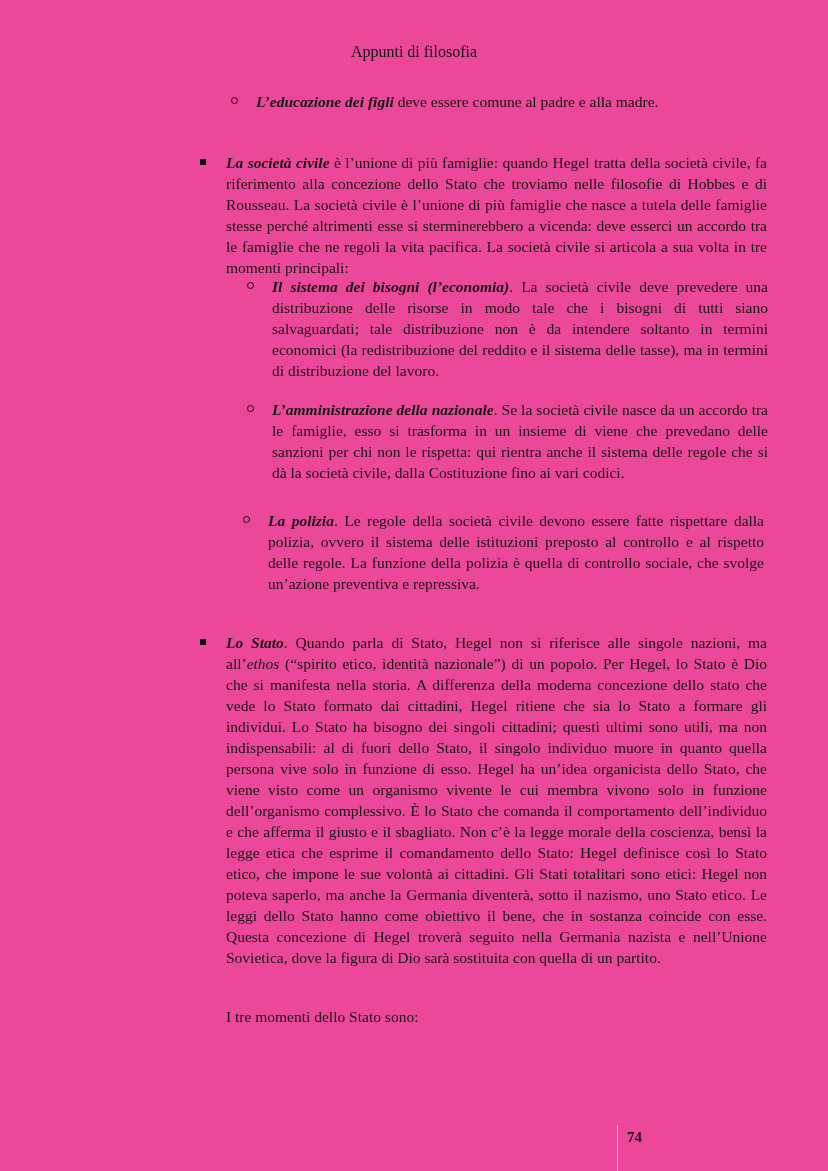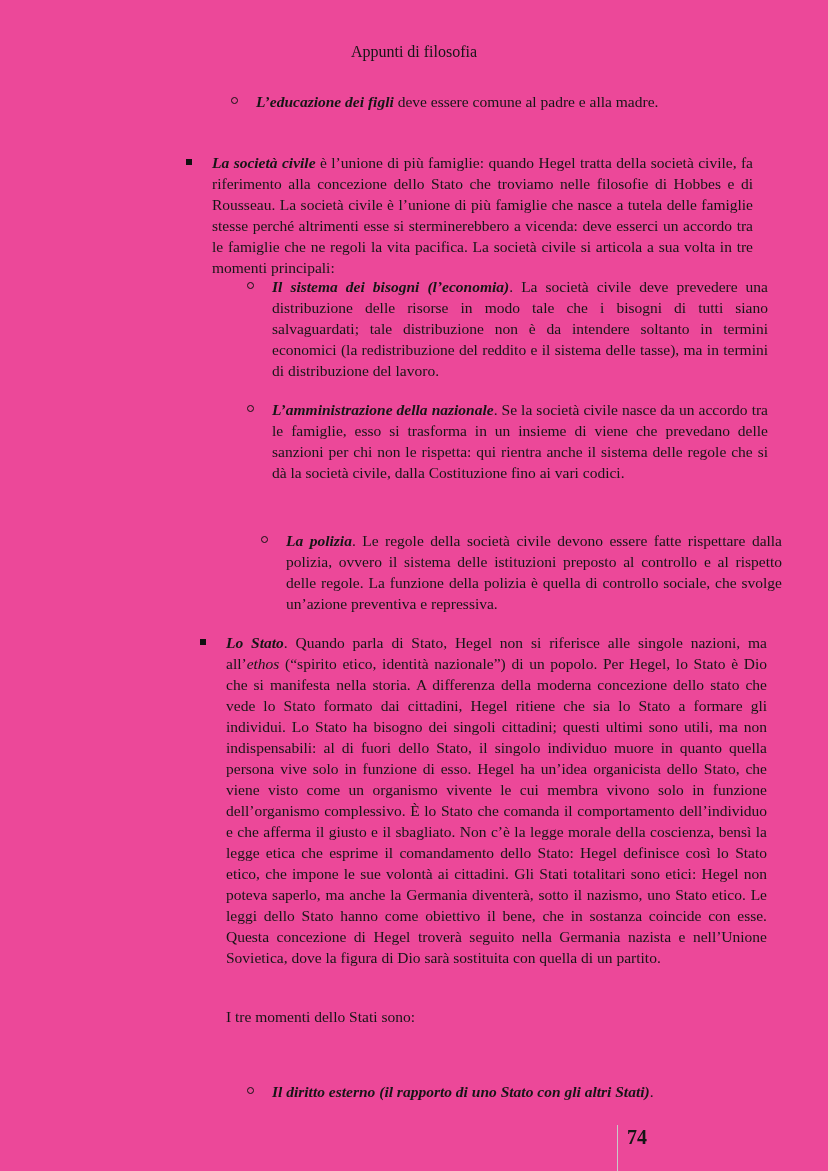--- a/index.html
+++ b/index.html
@@ -58,42 +58,42 @@
     background: transparent;
     box-sizing: border-box;
   }
   
   .run-bi { font-weight: bold; font-style: italic; }
   .run-i  { font-style: italic; }
   .run-n  { font-weight: normal; font-style: normal; }
 
   
   .pos-intro   { top: 91px;  left: 256px; width: 496px; }
-  .pos-civil   { top: 152px; left: 212px; width: 541px; }
+  .pos-civil   { top: 152px; left: 226px; width: 541px; }
   .pos-sub1    { top: 276px; left: 272px; width: 496px; }
   .pos-sub2    { top: 399px; left: 272px; width: 496px; }
-  .pos-sub3    { top: 510px; left: 286px; width: 496px; margin-top: 20px; }
+  .pos-sub3    { top: 510px; left: 268px; width: 496px; }
   .pos-state   { top: 632px; left: 226px; width: 541px; }
   .pos-moments { top: 1006px; left: 226px; width: 541px; }
   .pos-moment1 { top: 1044px; left: 272px; width: 496px; }
   .pos-moment2 { top: 1081px; left: 272px; width: 496px; }
 
   .footer-rule {
     position: absolute;
     left: 617px;
     top: 1125px;
     width: 1px;
     height: 46px;
     background: #c9c9c9;
   }
   .footer-page-number {
     position: absolute;
     left: 627px;
     top: 1128px;
-    font-size: 20px;
+    font-size: 15px;
     font-weight: bold;
     line-height: 18px;
   }
 </style>
 </head>
 <body>
 
 <div class="page">
 
   <div class="header">
@@ -124,25 +124,21 @@
     <span class="bullet circle"></span>
     <p class="para"><span class="run-bi">La polizia</span><span class="run-n">. Le regole della società civile devono essere fatte rispettare dalla polizia, ovvero il sistema delle istituzioni preposto al controllo e al rispetto delle regole. La funzione della polizia è quella di controllo sociale, che svolge un’azione preventiva e repressiva.</span></p>
   </div>
 
   <div class="li pos-state">
     <span class="bullet square"></span>
     <p class="para"><span class="run-bi">Lo Stato</span><span class="run-n">. Quando parla di Stato, Hegel non si riferisce alle singole nazioni, ma all’</span><span class="run-i">ethos</span><span class="run-n"> (“spirito etico, identità nazionale”) di un popolo. Per Hegel, lo Stato è Dio che si manifesta nella storia. A differenza della moderna concezione dello stato che vede lo Stato formato dai cittadini, Hegel ritiene che sia lo Stato a formare gli individui. Lo Stato ha bisogno dei singoli cittadini; questi ultimi sono utili, ma non indispensabili: al di fuori dello Stato, il singolo individuo muore in quanto quella persona vive solo in funzione di esso. Hegel ha un’idea organicista dello Stato, che viene visto come un organismo vivente le cui membra vivono solo in funzione dell’organismo complessivo. È lo Stato che comanda il comportamento dell’individuo e che afferma il giusto e il sbagliato. Non c’è la legge morale della coscienza, bensì la legge etica che esprime il comandamento dello Stato:  Hegel definisce così lo Stato etico, che impone le sue volontà ai cittadini. Gli Stati totalitari sono etici: Hegel non poteva saperlo, ma anche la Germania diventerà, sotto il nazismo, uno Stato etico. Le leggi dello Stato hanno come obiettivo il bene, che in sostanza coincide con esse. Questa concezione di Hegel troverà seguito nella Germania nazista e nell’Unione Sovietica, dove la figura di Dio sarà sostituita con quella di un partito.</span></p>
   </div>
 
   <div class="li pos-moments">
-    <p class="para single">I tre momenti dello Stati sono:</p>
+    <p class="para single">I tre momenti dello Stato sono:</p>
   </div>
 
 
-  <div class="li pos-moment2">
-    <span class="bullet circle"></span>
-    <p class="para single"><span class="run-bi">Il diritto esterno (il rapporto di uno Stato con gli altri Stati)</span><span class="run-n">.</span></p>
-  </div>
 
   <div class="footer-rule"></div>
   <div class="footer-page-number">74</div>
 
 </div>
 
 </body></html>

